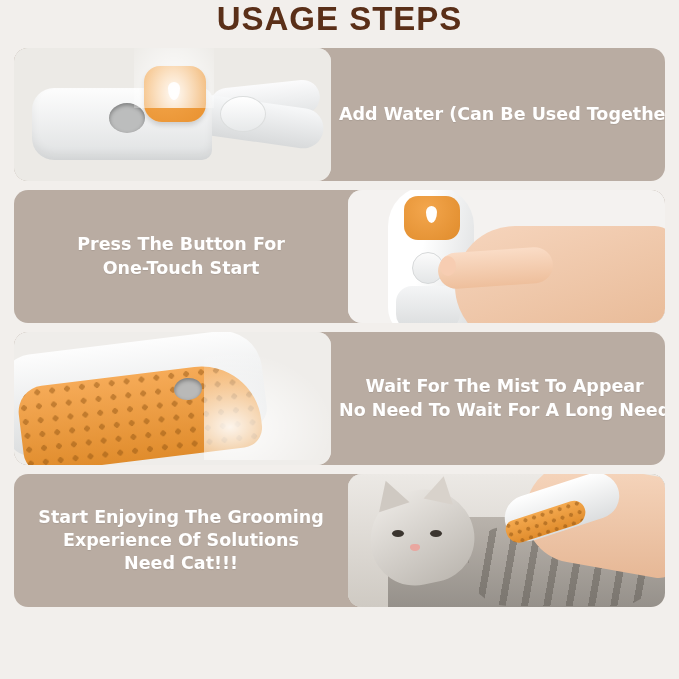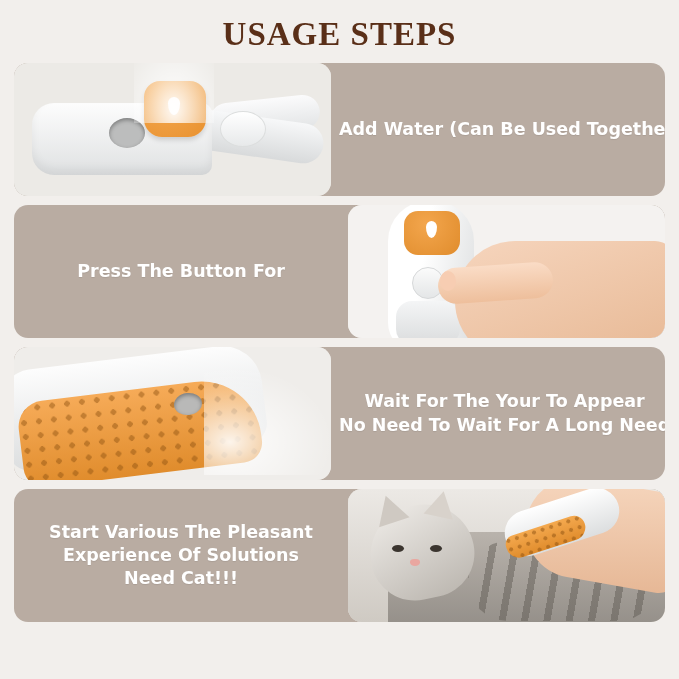--- a/index.html
+++ b/index.html
@@ -19,23 +19,22 @@
     height: 679px;
     background: #f2efec;
     box-sizing: border-box;
   }
   .title {
     text-align: center;
     font-size: 33px;
     font-weight: bold;
     letter-spacing: 1px;
     color: #5a2f18;
-    padding-top: 16px;
     padding-bottom: 10px;
-    font-family: Liberation Serif, serif;
+    font-family: Liberation Sans, sans-serif;
   }
   .rows {
     padding: 0 14px;
     display: flex;
     flex-direction: column;
     gap: 9px;
   }
   .row {
     position: relative;
     height: 133px;
@@ -368,36 +367,37 @@
           <div class="btn"></div>
           <div class="pad"></div>
           <div class="hand"></div>
           <div class="finger"></div>
           <div class="nail"></div>
         </div>
       </div>
       <div class="caption">
         <p>
           <span class="ln">Press The Button For</span>
+          <span class="ln">One-Touch Start</span>
         </p>
       </div>
     </div>
 
     <div class="row text-right">
       <div class="photo">
         <div class="scene s3">
           <div class="base"></div>
           <div class="bristles"></div>
           <div class="vent"></div>
           <div class="mist"></div>
         </div>
       </div>
       <div class="caption">
         <p>
-          <span class="ln">Wait For The Your To Appear</span>
+          <span class="ln">Wait For The Mist To Appear</span>
           <span class="ln">No Need To Wait For A Long Need</span>
         </p>
       </div>
     </div>
 
     <div class="row text-left">
       <div class="photo">
         <div class="scene s4">
           <div class="bg"></div>
           <div class="cat-body"></div>
@@ -408,21 +408,21 @@
           <div class="eye-l"></div>
           <div class="eye-r"></div>
           <div class="nose"></div>
           <div class="hand"></div>
           <div class="brush"></div>
           <div class="brush-bristles"></div>
         </div>
       </div>
       <div class="caption">
         <p>
-          <span class="ln">Start Various The Pleasant</span>
+          <span class="ln">Start Enjoying The Grooming</span>
           <span class="ln">Experience Of Solutions</span>
           <span class="ln">Need Cat!!!</span>
         </p>
       </div>
     </div>
 
   </div>
 </div>
 
 </body></html>

